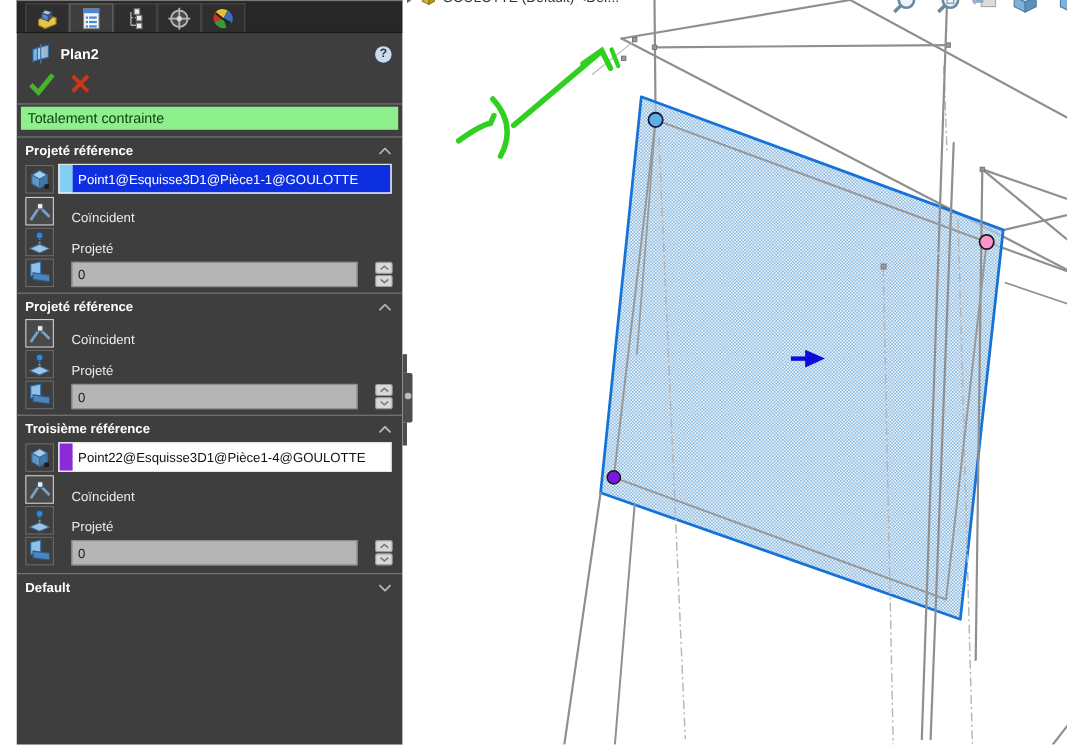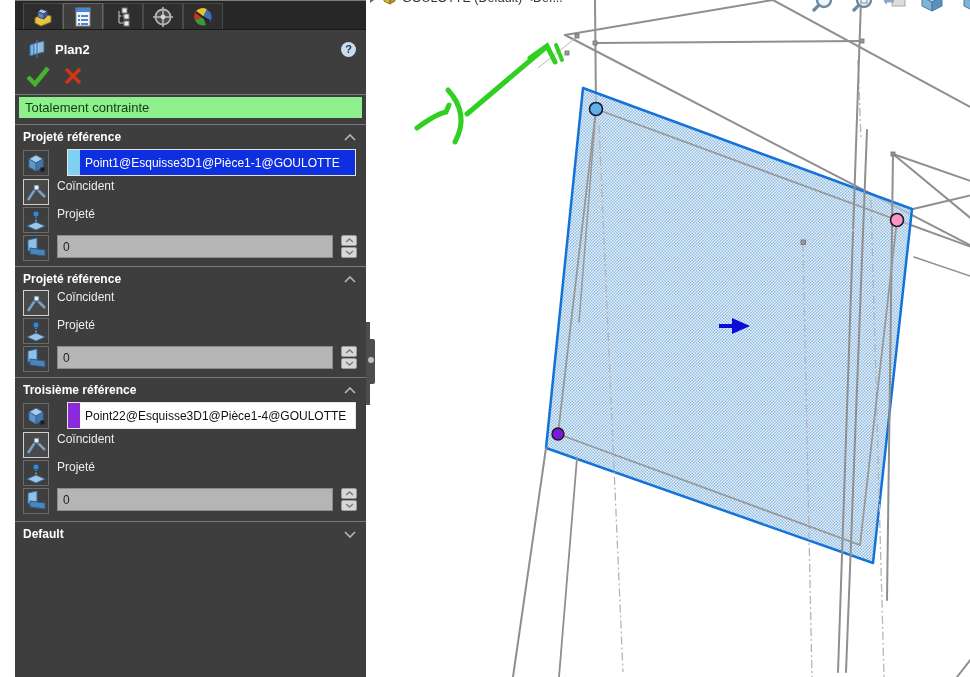--- a/index.html
+++ b/index.html
@@ -12,22 +12,22 @@
   .tab{width:40px;height:26px;display:flex;align-items:center;justify-content:center;background:#2e2e2e;border:1px solid #4a4a4a;border-bottom:none;box-sizing:border-box;}
   .tab.active{background:#3e3e3e;border-color:#666;}
   .title-row{display:flex;align-items:center;gap:8px;padding:8px 10px 2px 12px;height:22px;}
   .title-row .title{color:#fff;font-weight:bold;font-size:13px;flex:1;}
   .help-badge{width:15px;height:15px;border-radius:50%;background:#c9dcf0;color:#23364a;font-size:11px;font-weight:bold;display:flex;align-items:center;justify-content:center;}
   .actions{display:flex;gap:12px;padding:2px 0 6px 10px;height:24px;align-items:center;}
   .sep{height:1px;background:#7a7a7a;}
   .sec-head{display:flex;align-items:center;justify-content:space-between;padding:4px 10px 2px 8px;height:16px;}
   .sec-head .txt{color:#fff;font-weight:bold;font-size:12px;}
   .msg{margin:2px 4px 6px 4px;height:17px;font-size:13px;color:#0d3d0d;display:flex;align-items:center;padding:2px 6px;}
-  .ref-row{display:flex;align-items:center;gap:18px;padding:2px 6px 2px 8px;height:27px;}
-  .tool-row{display:flex;align-items:flex-start;gap:8px;padding:1px 6px 1px 8px;height:26px;}
+  .ref-row{display:flex;align-items:center;gap:4px;padding:2px 6px 2px 8px;height:27px;}
+  .tool-row{display:flex;align-items:flex-end;gap:16px;padding:1px 6px 1px 8px;height:26px;}
   .icon-btn{width:26px;height:26px;min-width:26px;background:#3e3e3e;border:1px solid #6a6a6a;display:flex;align-items:center;justify-content:center;box-sizing:border-box;}
   .icon-btn.pressed{border-color:#cfcfcf;background:#494949;}
   .sel-box{flex:1;height:27px;background:#fff;border:1px solid #e5e5e5;display:flex;box-sizing:border-box;margin-right:4px;overflow:hidden;}
   .stripe{width:12px;min-width:12px;}
   .sel-item{flex:1;font-size:12px;display:flex;align-items:center;padding-left:5px;color:#101010;white-space:nowrap;overflow:hidden;}
   .sel-item.selected{color:#fff;}
   .lbl{color:#ececec;font-size:12px;}
   .num-field{flex:1;height:21px;background:#b5b5b5;border:1px solid #8b8b8b;font-size:12px;color:#222;display:flex;align-items:center;padding-left:5px;}
   .spinner{width:16px;min-width:16px;display:flex;flex-direction:column;gap:1px;margin-right:3px;}
   .spin-btn{height:11px;background:#d8d8d8;border:1px solid #9c9c9c;border-radius:2px;display:flex;align-items:center;justify-content:center;box-sizing:border-box;}

